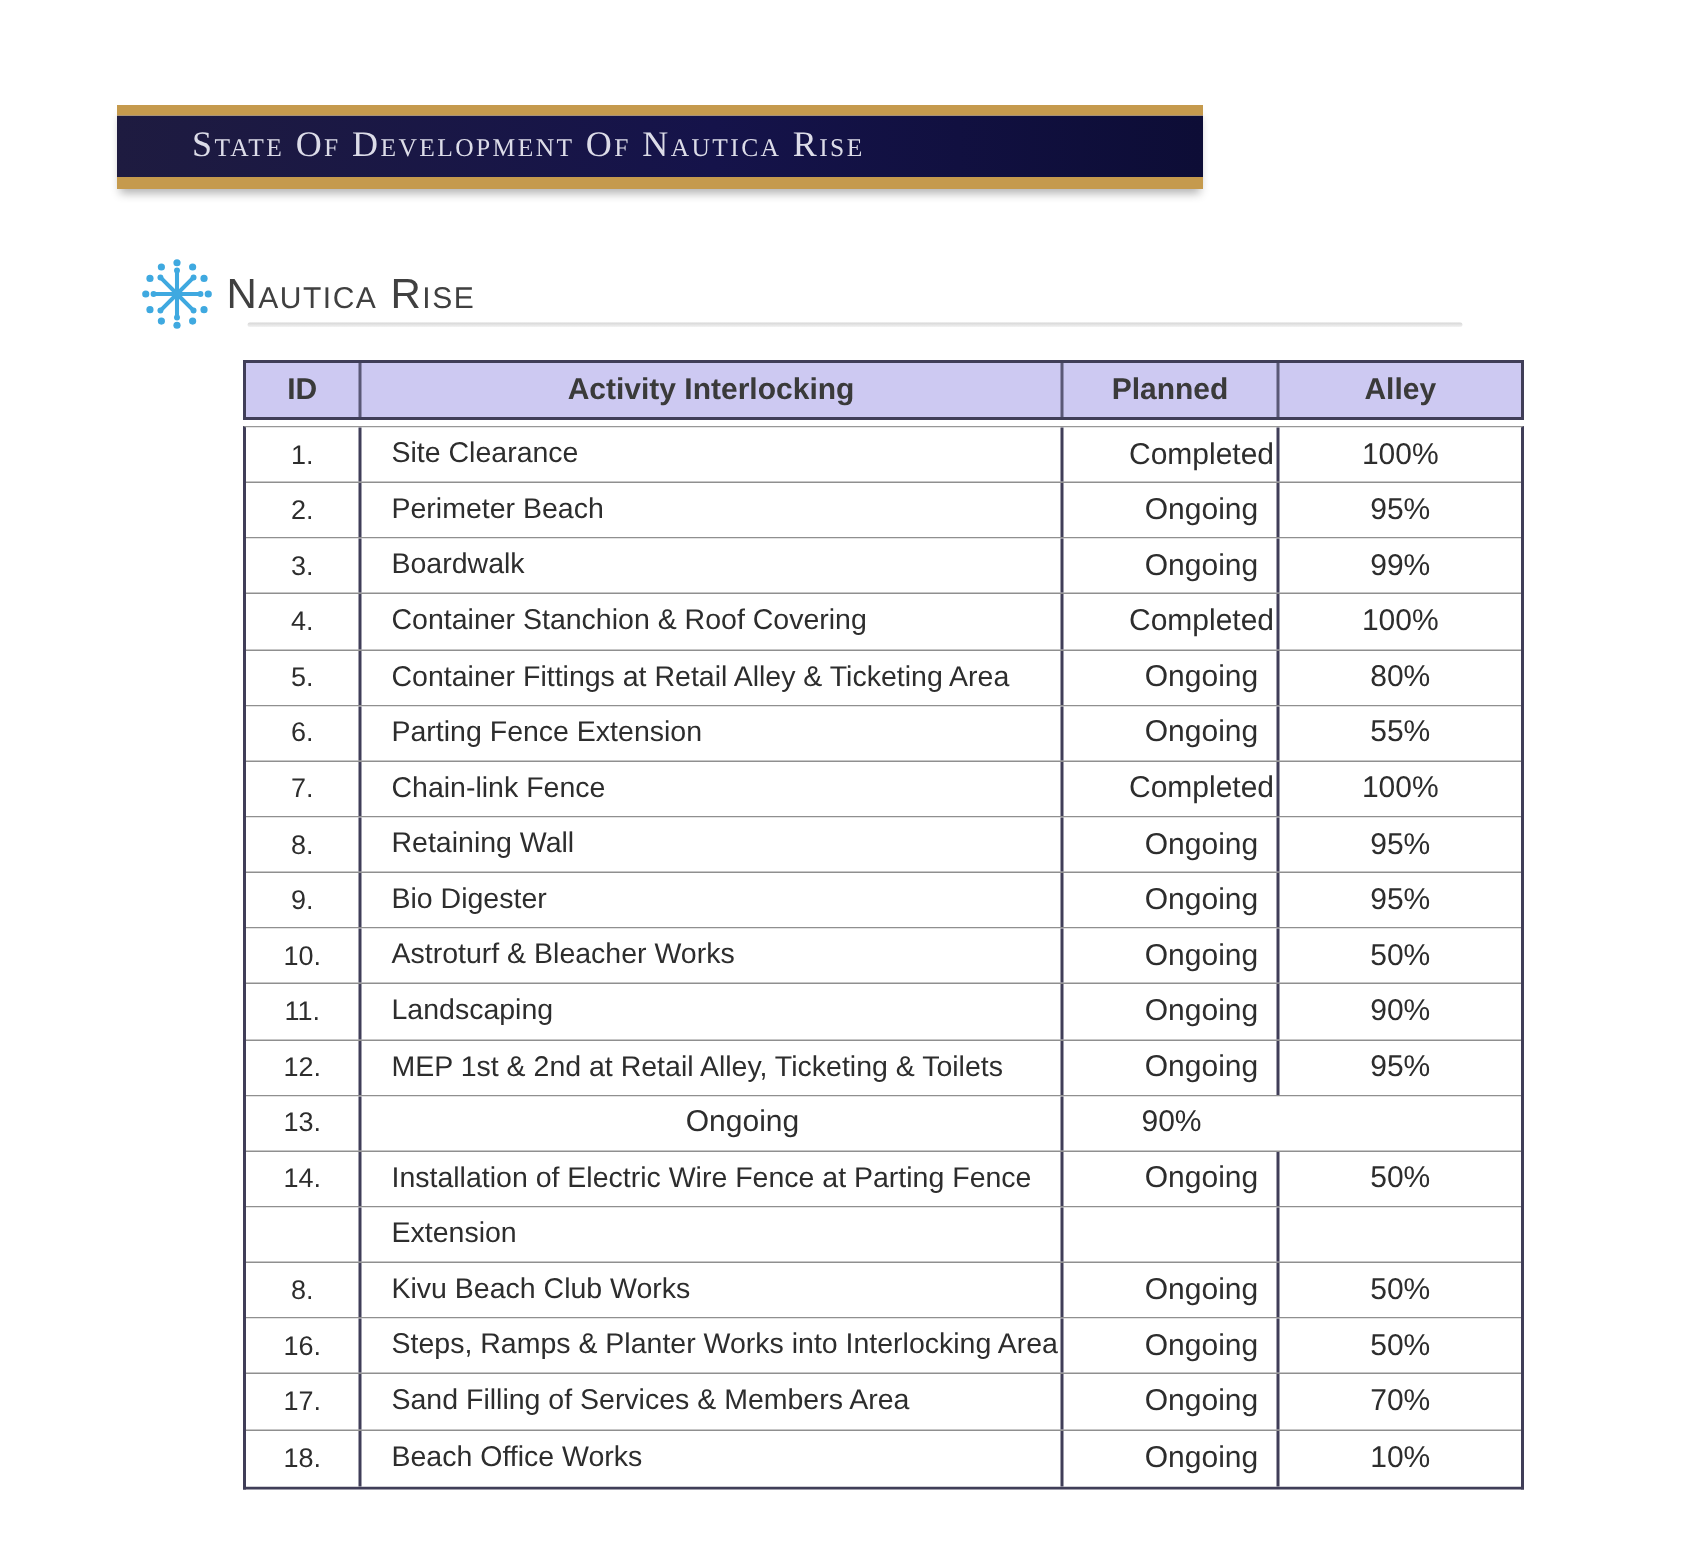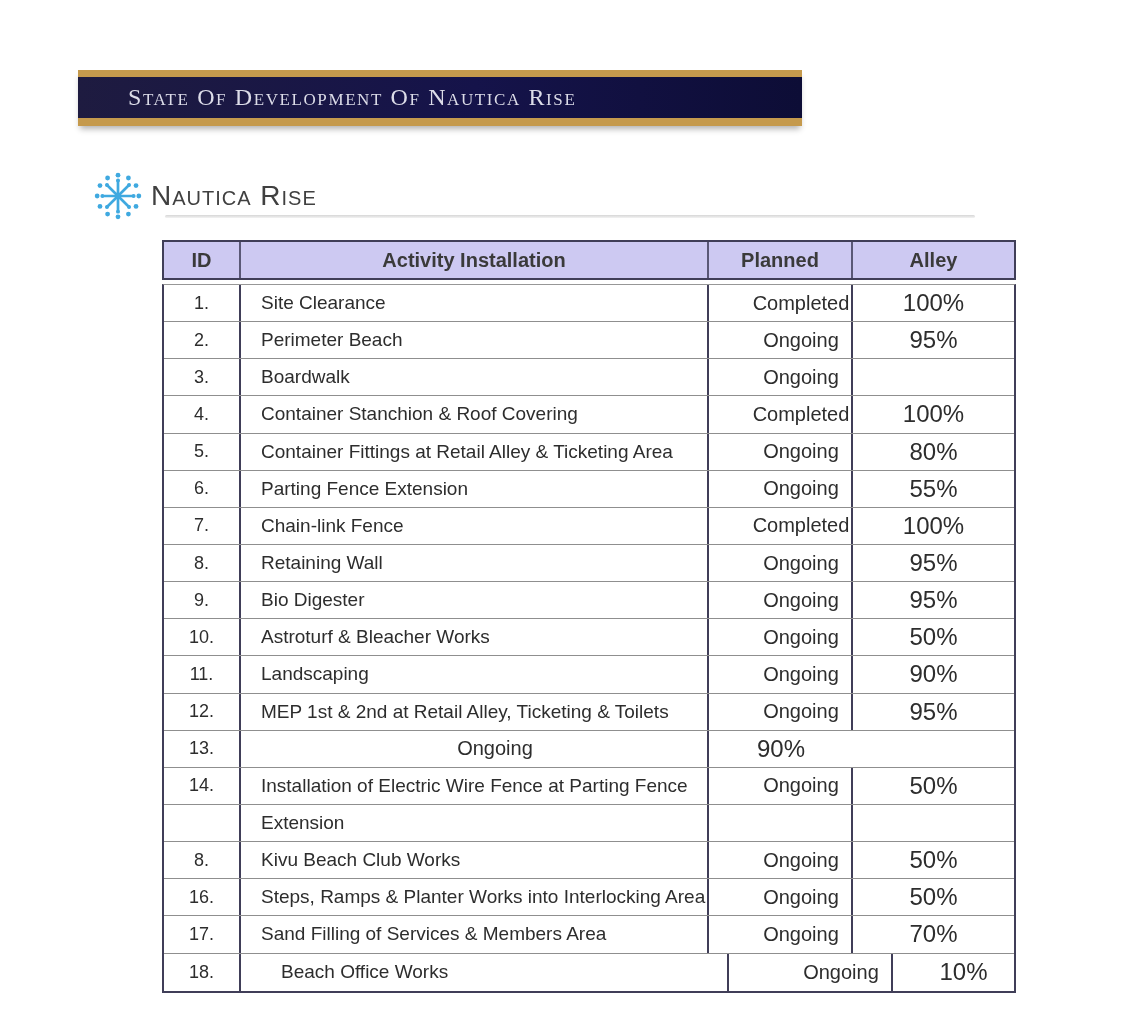--- a/index.html
+++ b/index.html
@@ -69,40 +69,40 @@
     border-bottom:2px solid #403e58;
     border-top:1px solid #979797;
   }
   .trow {
     display:grid;
     grid-template-columns:77px 468px 144px auto;
     height:37.15px;
     border-bottom:1px solid #8f8f8f;
     background:#fff;
   }
-  .trow:last-child { border-bottom:none;gap:20px; }
+  .trow:last-child { border-bottom:none; }
   .trow > div {
     display:flex; align-items:center;
     color:#2d2d2d;
   }
   .cell-id {
     justify-content:center; font-size:18px;
     border-right:2px solid #403e58;
   }
   .cell-activity {
     padding-left:20px; font-size:19px;
     border-right:2px solid #403e58;
   }
   .cell-planned {
     justify-content:center; font-size:20px;
     border-right:2px solid #403e58;
     padding-left:42px;
   }
   .cell-actual {
-    justify-content:center; font-size:24px;
+    justify-content:center; font-size:20px;
   }
 </style>
 </head>
 <body>
 
 <div class="banner">
   <span class="banner-title">State Of Development Of Nautica Rise</span>
 </div>
 
 <svg class="logo" viewBox="0 0 48 48" aria-hidden="true">
@@ -139,21 +139,21 @@
     <circle cx="34.6" cy="13.4" r="1.9"></circle>
     <circle cx="24" cy="24" r="2.4"></circle>
   </g>
 </svg>
 
 <h1 class="section-title">Nautica Rise</h1>
 <div class="section-divider"></div>
 
 <div class="table-header">
   <div class="hcell">ID</div>
-  <div class="hcell">Activity Installation</div>
+  <div class="hcell">Activity Interlocking</div>
   <div class="hcell">Planned</div>
   <div class="hcell">Alley</div>
 </div>
 
 <div class="table-body">
 
     <div class="trow">
       <div class="cell-id">1.</div>
       <div class="cell-activity">Site Clearance</div>
       <div class="cell-planned">Completed</div>
@@ -164,20 +164,21 @@
       <div class="cell-id">2.</div>
       <div class="cell-activity">Perimeter Beach</div>
       <div class="cell-planned">Ongoing</div>
       <div class="cell-actual">95%</div>
     </div>
 
     <div class="trow">
       <div class="cell-id">3.</div>
       <div class="cell-activity">Boardwalk</div>
       <div class="cell-planned">Ongoing</div>
+      <div class="cell-actual">99%</div>
     </div>
 
     <div class="trow">
       <div class="cell-id">4.</div>
       <div class="cell-activity">Container Stanchion &amp; Roof Covering</div>
       <div class="cell-planned">Completed</div>
       <div class="cell-actual">100%</div>
     </div>
 
     <div class="trow">

